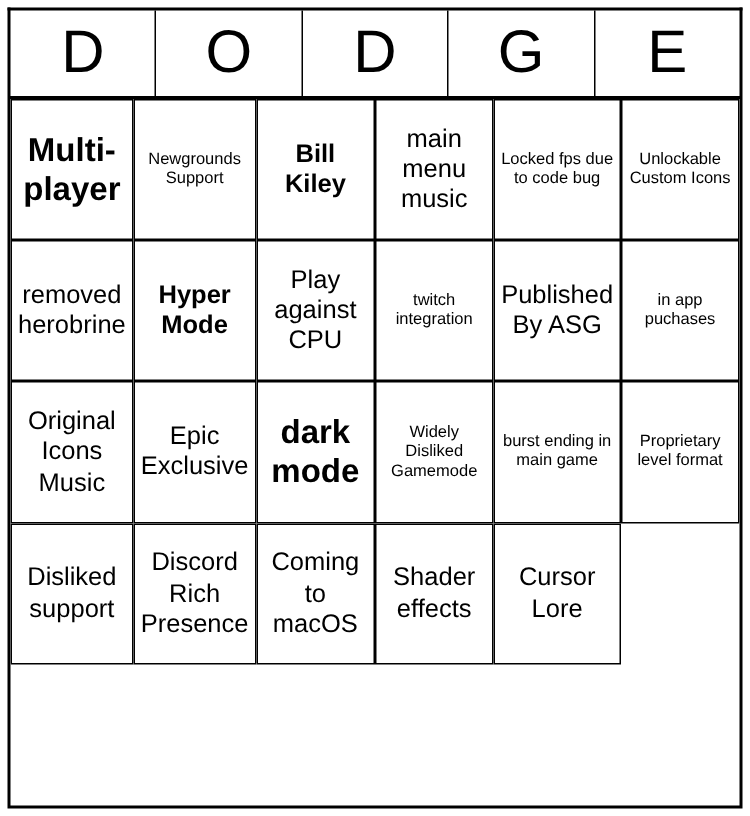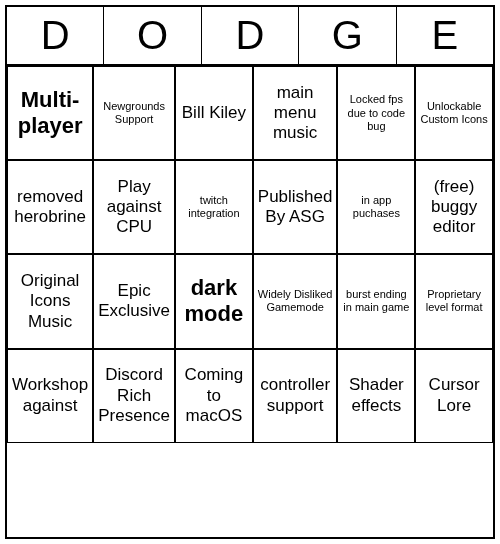--- a/index.html
+++ b/index.html
@@ -57,21 +57,21 @@
     .bingo-cell span {
       font-size: 17px;
       line-height: 1.2;
     }
     .bingo-cell.large-text span {
       font-size: 22px;
       font-weight: bold;
     }
     .bingo-cell.medium-text span {
       font-size: 17px;
-      font-weight: normal;
+      font-weight: bold;
     }
     .bingo-cell.small-text span {
       font-size: 11px;
     }
   </style>
 </head>
 <body>
 
 <div class="bingo-container">
   <div class="bingo-header">
@@ -96,64 +96,61 @@
       </div>
       <div class="bingo-cell small-text">
         <span>Locked fps due to code bug</span>
       </div>
       <div class="bingo-cell small-text">
         <span>Unlockable Custom Icons</span>
       </div>
       <div class="bingo-cell">
         <span>removed herobrine</span>
       </div>
+      <div class="bingo-cell medium-text">
+        <span>Hyper Mode</span>
+      </div>
       <div class="bingo-cell">
         <span>Play against CPU</span>
       </div>
       <div class="bingo-cell small-text">
         <span>twitch integration</span>
       </div>
       <div class="bingo-cell">
         <span>Published By ASG</span>
       </div>
       <div class="bingo-cell small-text">
         <span>in app puchases</span>
-      </div>
-      <div class="bingo-cell">
-        <span>(free) buggy editor</span>
       </div>
       <div class="bingo-cell">
         <span>Original Icons Music</span>
       </div>
       <div class="bingo-cell">
         <span>Epic Exclusive</span>
       </div>
       <div class="bingo-cell large-text">
         <span>dark mode</span>
       </div>
       <div class="bingo-cell small-text">
         <span>Widely Disliked Gamemode</span>
       </div>
       <div class="bingo-cell small-text">
         <span>burst ending in main game</span>
       </div>
       <div class="bingo-cell small-text">
         <span>Proprietary level format</span>
       </div>
       <div class="bingo-cell">
-        <span>Workshop against</span>
+        <span>Disliked support</span>
       </div>
       <div class="bingo-cell">
         <span>Discord Rich Presence</span>
       </div>
       <div class="bingo-cell">
         <span>Coming to macOS</span>
-      </div>
-      <div class="bingo-cell">
-        <span>controller support</span>
       </div>
       <div class="bingo-cell">
         <span>Shader effects</span>
       </div>
       <div class="bingo-cell">
         <span>Cursor Lore</span>
       </div>
     </div>
 </div>
 

